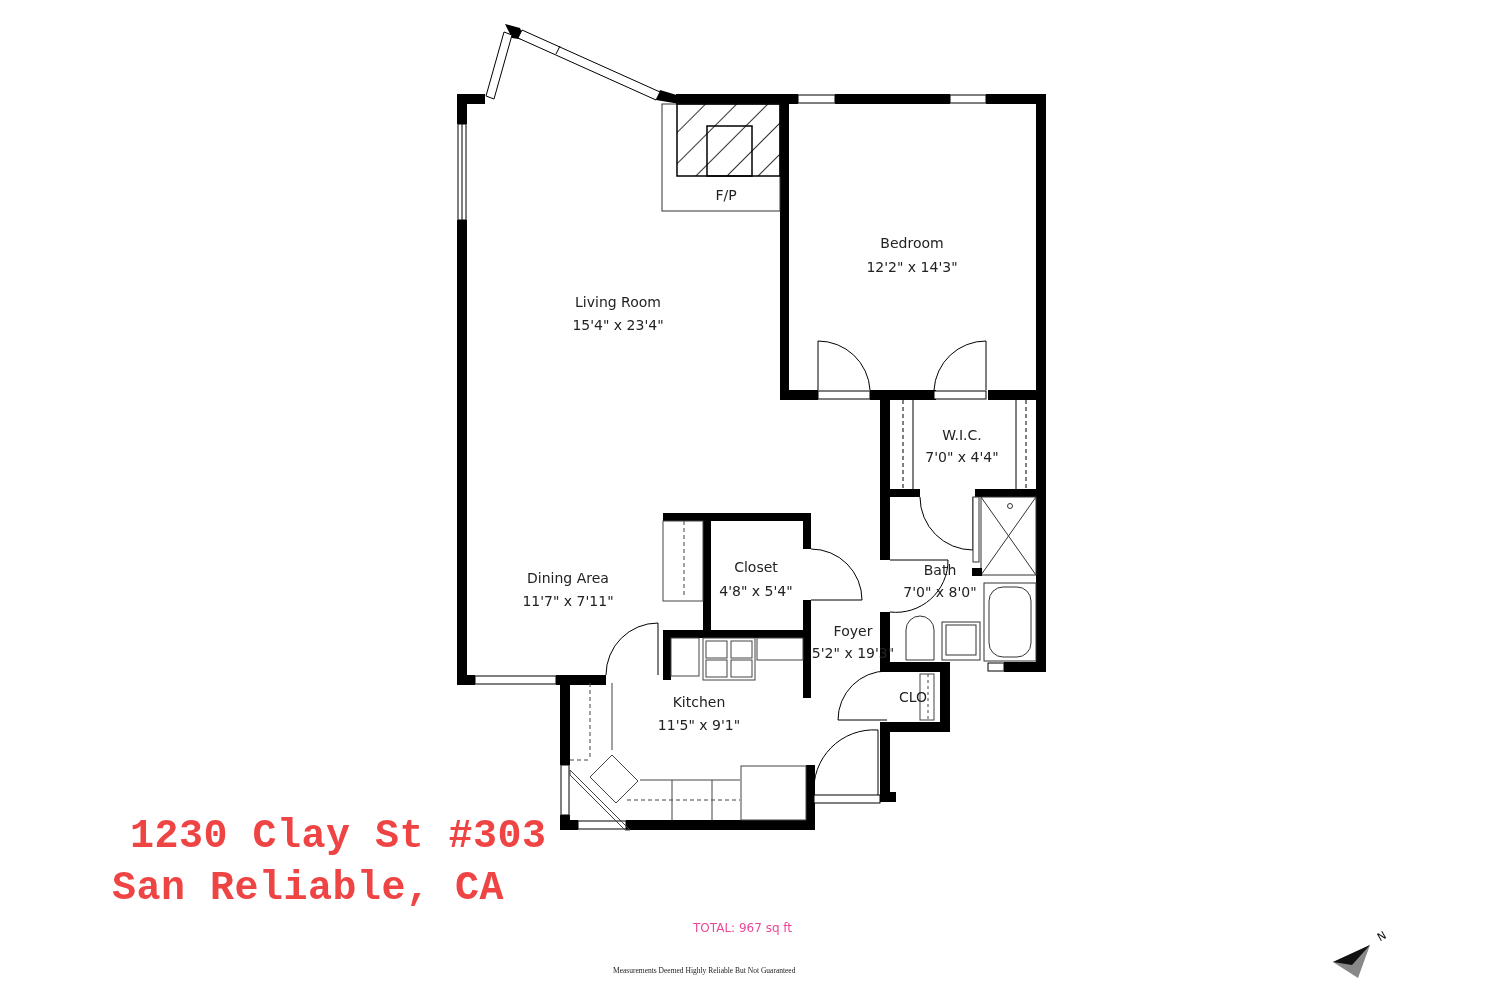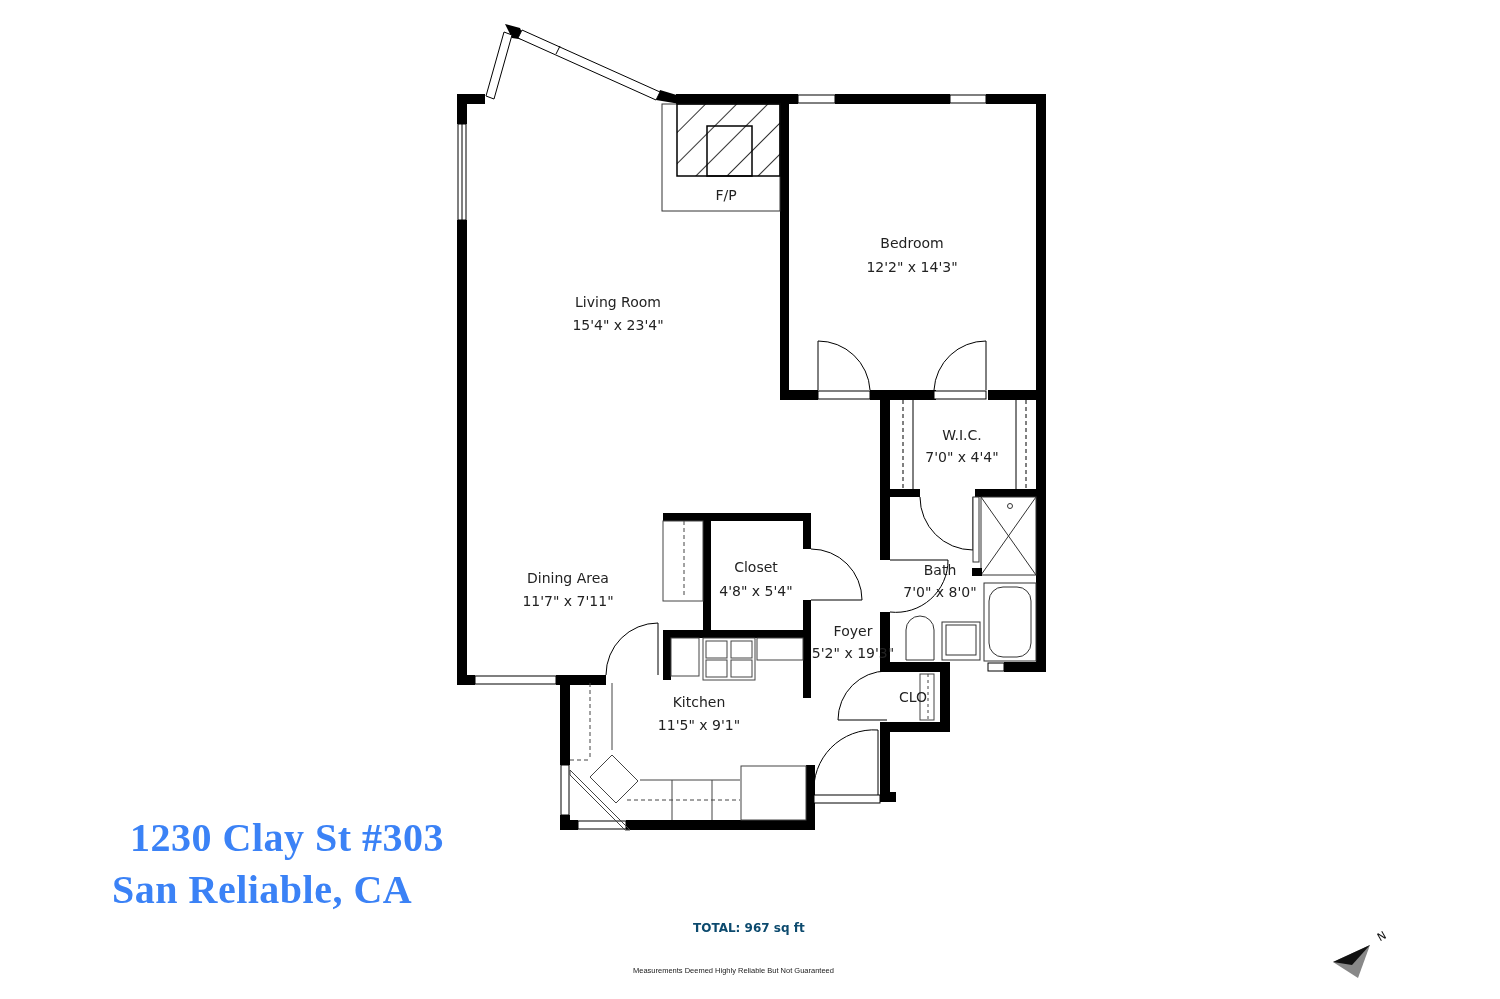--- a/index.html
+++ b/index.html
@@ -1,23 +1,23 @@
 <!DOCTYPE html>
 <html><head>
 <meta charset="utf-8">
 <style>
   html, body { margin: 0; padding: 0; background: #ffffff; }
   body { width: 1500px; height: 999px; position: relative; overflow: hidden; font-family: "DejaVu Sans", sans-serif; }
   #plan { position: absolute; left: 0; top: 0; width: 1500px; height: 999px; }
   .room-label { font-family: "DejaVu Sans", sans-serif; font-size: 14px; fill: #222; text-anchor: middle; }
-  .address { position: absolute; left: 112px; font-family: Liberation Serif, serif; font-weight: bold; color: #3b82f6; font-size: 40px; letter-spacing: 0.5px; }
+  .address { position: absolute; left: 112px; font-family: Liberation Mono, monospace; font-weight: bold; color: #ef4444; font-size: 40px; letter-spacing: 0.5px; }
   #addr1 { top: 814px; left: 130px; }
   #addr2 { top: 866px; }
-  #total { position: absolute; left: 693px; top: 921px; font-family: "DejaVu Sans", sans-serif; font-weight: bold; font-size: 12px; color: #0c4a6e; }
-  #disclaimer { position: absolute; left: 633px; top: 966px; font-family: Liberation Sans, sans-serif; font-size: 7.5px; color: #222; }
+  #total { position: absolute; left: 693px; top: 921px; font-family: "DejaVu Sans", sans-serif; font-weight: normal; font-size: 12px; color: #ec4899; }
+  #disclaimer { position: absolute; left: 613px; top: 966px; font-family: Liberation Serif, serif; font-size: 7.5px; color: #222; }
 </style>
 </head>
 <body>
 
 <svg id="plan" viewBox="0 0 1500 999" xmlns="http://www.w3.org/2000/svg">
   <defs>
     <pattern id="hatch" patternUnits="userSpaceOnUse" width="22" height="22" patternTransform="rotate(45)">
       <line x1="0" y1="0" x2="0" y2="22" stroke="#000" stroke-width="1.6"></line>
     </pattern>
   </defs>

